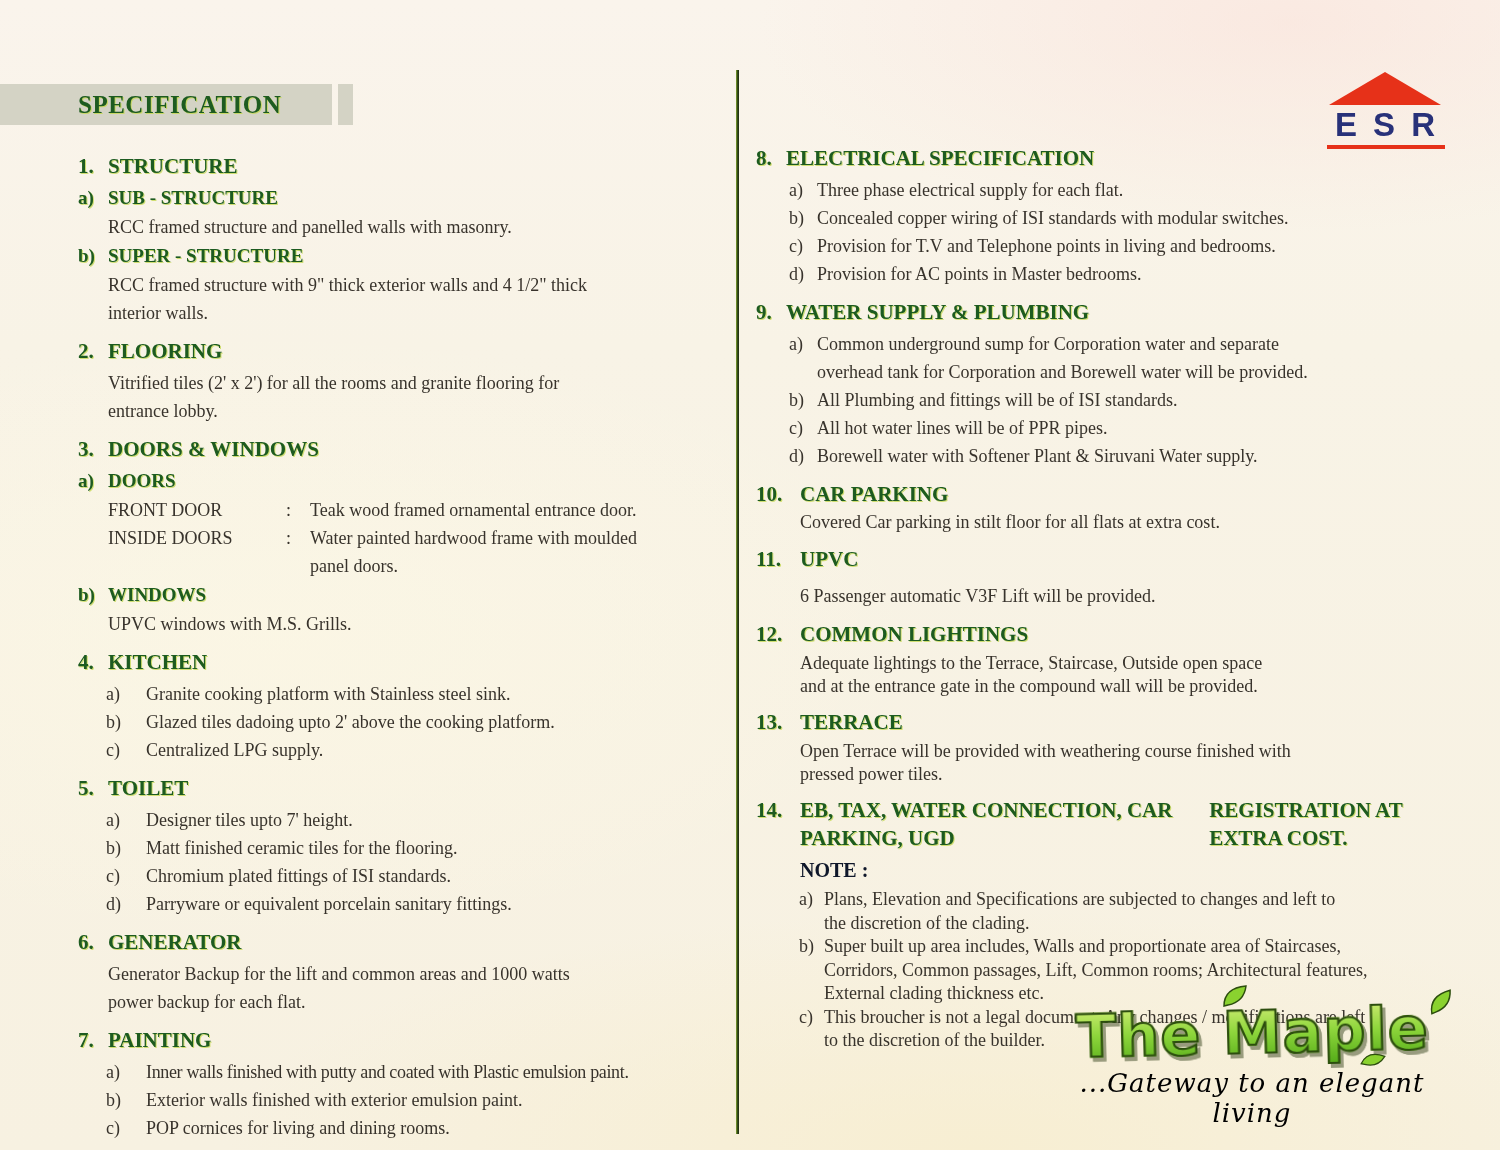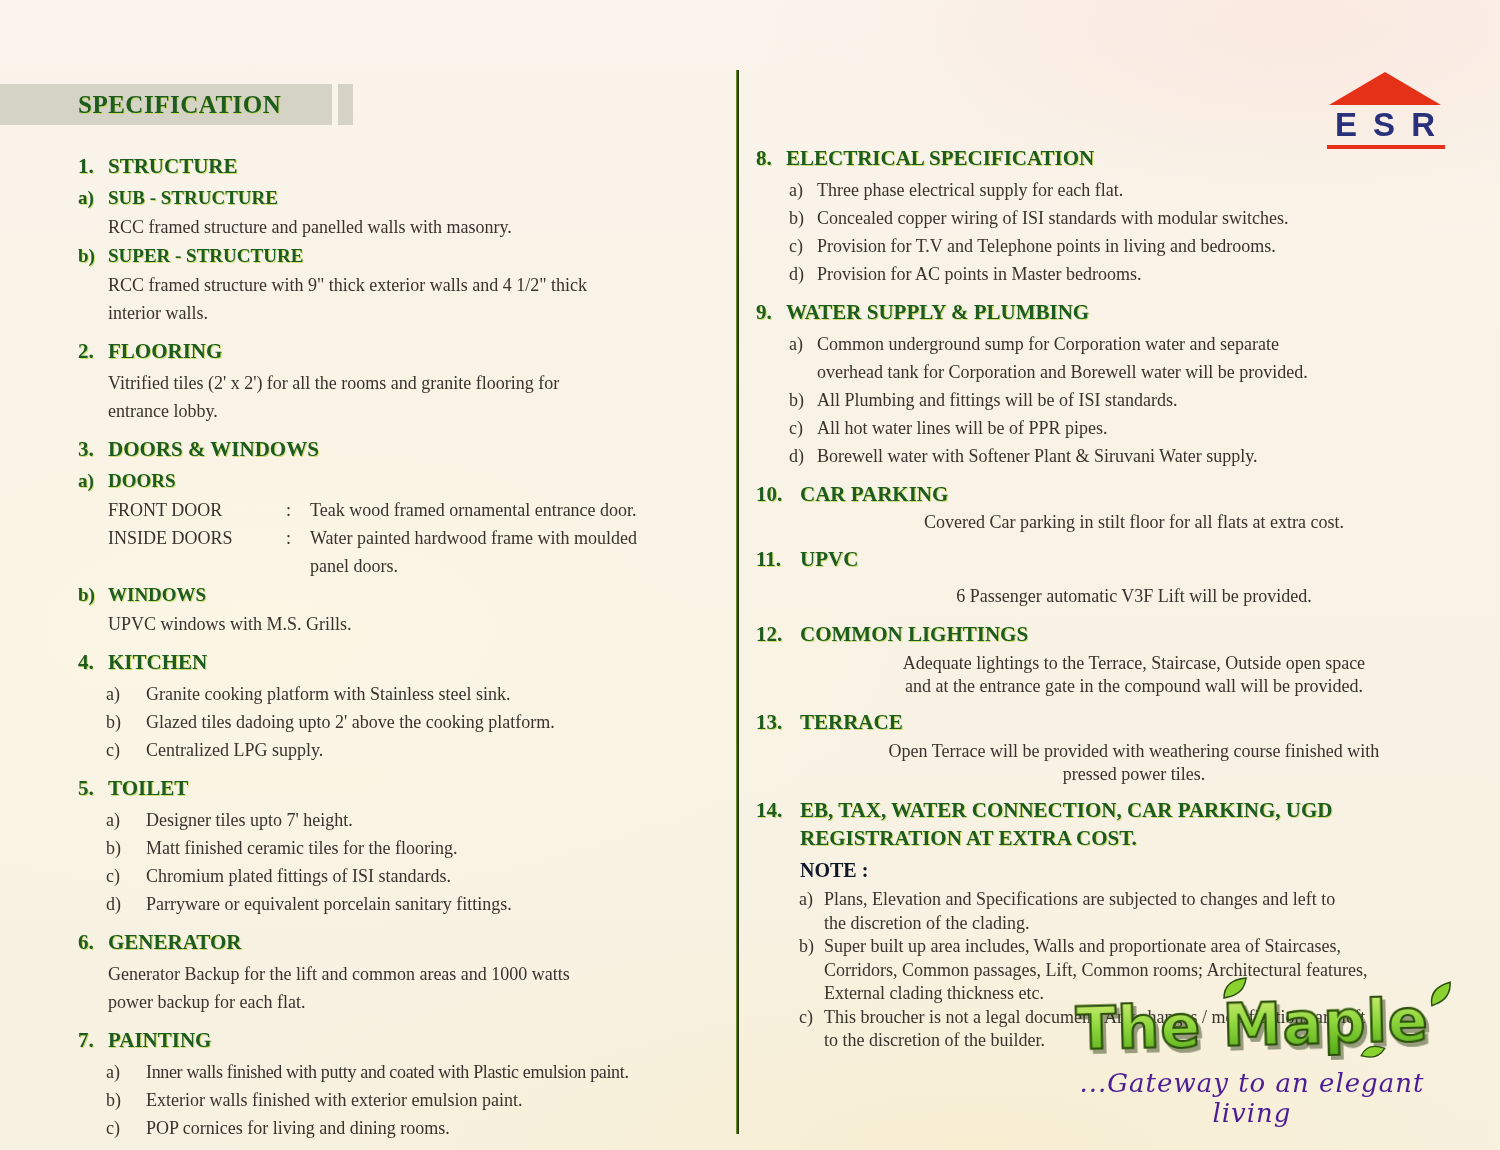--- a/index.html
+++ b/index.html
@@ -37,57 +37,57 @@
   .sec{margin-bottom:10px;}
   .shead{display:flex;font-weight:bold;font-size:21px;line-height:29px;color:#1d5b20;
     text-shadow:1px 1px 0 rgba(198,216,85,0.8);margin:6px 0 3px;}
   .snum{width:30px;flex:none;}
   .snum.w3{width:44px;}
   .subhead{display:flex;font-weight:bold;font-size:19px;line-height:27px;color:#1d5b20;
     text-shadow:1px 1px 0 rgba(198,216,85,0.8);margin:1px 0 2px;}
   .subletter{width:30px;flex:none;}
   .bodyline{line-height:28px;}
   .ind{margin-left:30px;}
-  .ind2{margin-left:44px;text-align:center;}
+  .ind2{margin-left:44px;}
   .item{display:flex;margin-left:28px;line-height:28px;}
   .iletter{width:40px;flex:none;}
   .itext{flex:1;}
   .col-right .item{margin-left:33px;}
   .col-right .iletter{width:28px;}
   .tight .bodyline, .tightlh{line-height:23px;}
   .tightfit{letter-spacing:-0.35px;font-family:Liberation Serif, serif;}
   .doorrow{display:flex;margin-left:30px;line-height:28px;}
   .doorlabel{width:178px;flex:none;}
   .doorcolon{width:24px;flex:none;text-align:left;}
   .doortext{flex:1;}
   .gap-top{margin-top:8px;}
   .note-label{font-weight:bold;font-size:20px;color:#0f172a;margin:4px 0 4px 44px;line-height:28px;}
   .note{display:flex;margin-left:43px;line-height:23.5px;font-size:18px;}
   .nletter{width:25px;flex:none;}
   .ntext{flex:1;}
   .sec14 .shead{line-height:28px;}
-  .title-lines{display:flex;flex-direction:column;}
+  .title-lines{display:flex;flex-direction:row;}
   
   .maple{position:absolute;right:48px;bottom:22px;width:400px;text-align:center;}
   .maple-title{
     font-family:"DejaVu Sans",sans-serif;font-weight:bold;font-size:59px;line-height:70px;
     color:#6fc02a;letter-spacing:1px;transform:rotate(-1.5deg);
     -webkit-text-stroke:2.2px #2c4d0e;
     filter:drop-shadow(3px 4px 0 rgba(35,52,12,0.45));
     position:relative;display:inline-block;
   }
   @supports ((-webkit-background-clip:text) or (background-clip:text)){
     .maple-title{
       background-image:linear-gradient(180deg,#d9f07c 0%,#8ed63c 48%,#4fa715 100%);
       -webkit-background-clip:text;background-clip:text;color:transparent;
     }
   }
   .maple-tagline{
-    font-family:"DejaVu Serif",serif;font-style:italic;font-size:26px;color:#4c1d95;
-    margin-top:8px;letter-spacing:1px;
+    font-family:"DejaVu Serif",serif;font-style:italic;font-size:26px;color:#000000;
+    letter-spacing:1px;
   }
   .leaf{position:absolute;}
   .leaf1{top:-14px;left:168px;}
   .leaf2{top:52px;right:66px;transform:rotate(25deg);}
   .leaf3{top:-8px;right:-4px;transform:rotate(-10deg);}
 </style>
 </head>
 <body>
 
 <div class="hbar"></div>

